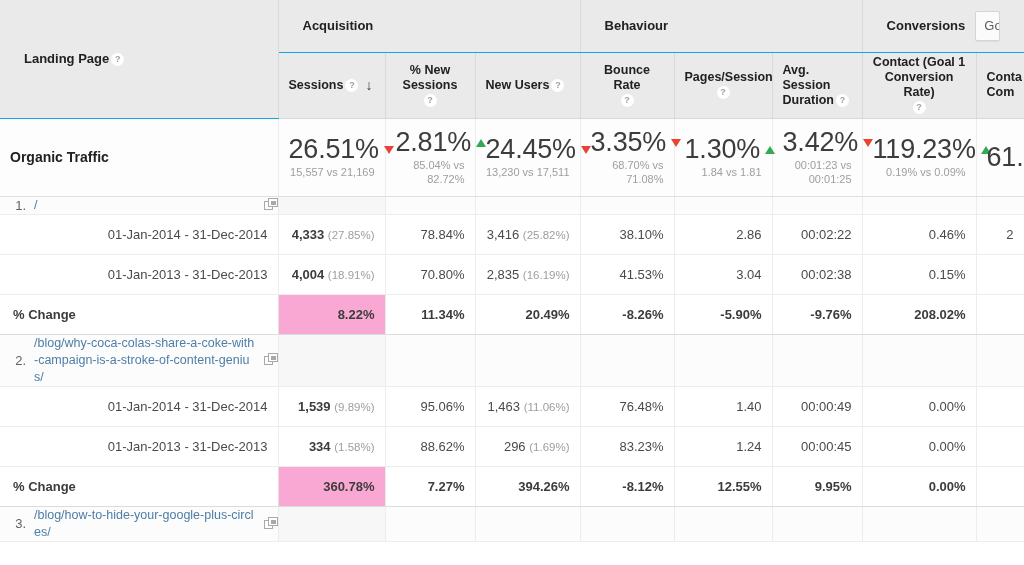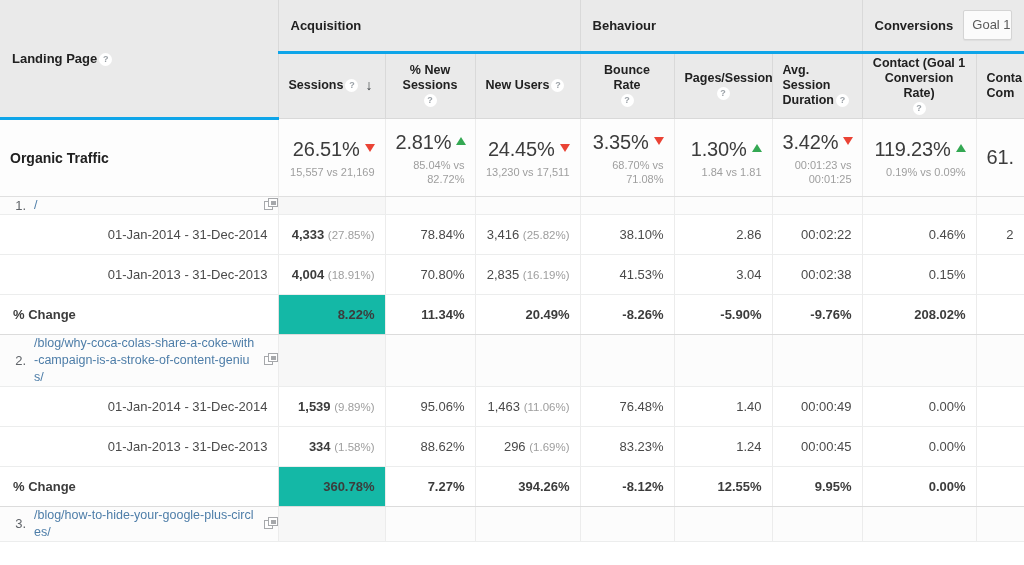--- a/index.html
+++ b/index.html
@@ -27,24 +27,24 @@
   col.c-newu  { width: 105px; }
   col.c-bounce{ width:  94px; }
   col.c-pps   { width:  98px; }
   col.c-dur   { width:  90px; }
   col.c-conv1 { width: 114px; }
   col.c-conv2 { width:  48px; }
 
   
   tr.group-row > th {
     background: #eaeaea;
-    border-bottom: 3px solid #0ea5e9;
+    border-bottom: 1px solid #0ea5e9;
     border-right: 1px solid #d9d9d9;
     height: 52px;
-    padding: 0 12px;
+    padding: 0 24px;
     text-align: left;
     vertical-align: middle;
     font-size: 13px;
     font-weight: bold;
     color: #212121;
     white-space: nowrap;
   }
   th.dim-head {
     background: #eaeaea;
     border-bottom: 1px solid #d9d9d9;
@@ -131,21 +131,21 @@
     background: #fdfdfd;
     border-right: 1px solid #e0e0e0;
     padding-left: 26px;
     font-size: 14px;
     font-weight: bold;
     color: #212121;
     text-align: left;
   }
   .big-pct {
     text-align: right;
-    font-size: 20px;
+    font-size: 27px;
     font-weight: normal;
     color: #3c3c3c;
     line-height: 26px;
     white-space: nowrap;
     letter-spacing: -0.2px;
   }
   .sub-pct {
     text-align: right;
     font-size: 11px;
     color: #9e9e9e;
@@ -247,21 +247,21 @@
     font-weight: bold;
     color: #3c3c3c;
     background: #ffffff;
     white-space: nowrap;
   }
   tr.change-row > td.period-cell {
     text-align: left;
     border-right: 1px solid #e0e0e0;
     padding-left: 13px;
   }
-  tr.change-row > td.sess-cell { background: #14b8a6; }
+  tr.change-row > td.sess-cell { background: #f9a8d4; }
 
   .empty-cell { background: #fcfcfc !important; }
   .empty-cell-sess { background: #f7f7f7 !important; }
 </style>
 </head>
 <body>
 
 <table class="ga-table">
   <colgroup>
     <col class="c-dim">

